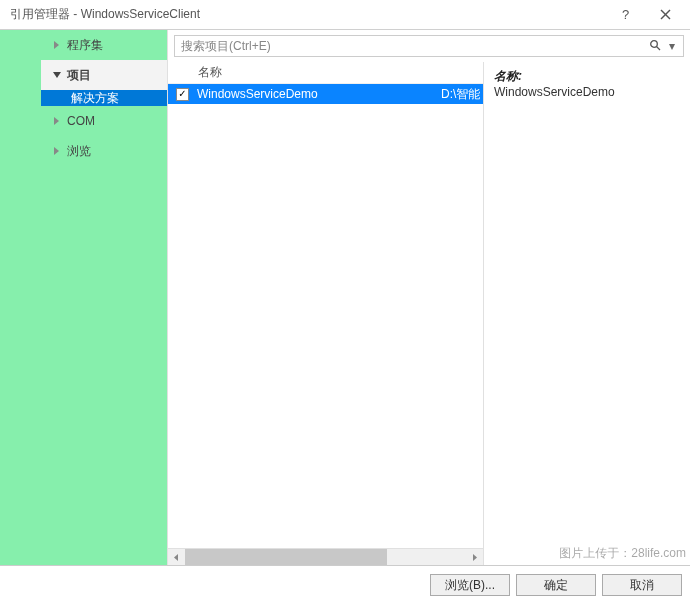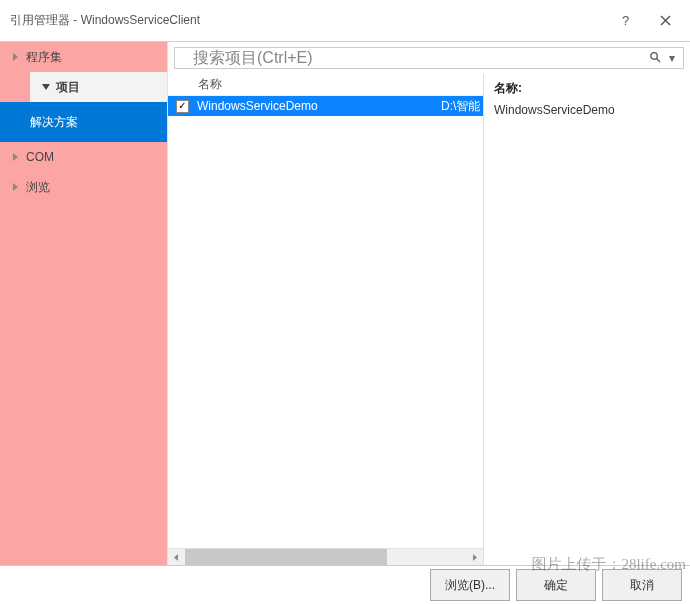--- a/index.html
+++ b/index.html
@@ -9,21 +9,21 @@
       background: #fff;
       width: 690px;
       height: 604px;
       overflow: hidden;
       display: flex;
       flex-direction: column;
       color: #000;
     }
     
     .titlebar {
-      height: 42px;
+      height: 30px;
       display: flex;
       align-items: center;
       padding: 0 5px 0 10px;
       background: #fff;
       border-bottom: 1px solid #d0d0d0;
     }
     .titlebar-title { flex: 1; color: #555; }
     .titlebar-controls { display: flex; align-items: center; }
     .titlebar-btn {
       width: 40px;
@@ -38,36 +38,37 @@
     
     .main-area {
       flex: 1;
       display: flex;
       overflow: hidden;
       border-bottom: 1px solid #ccc;
     }
     
     .sidebar {
       width: 168px;
-      background: #fca5a5;
+      background: #86efac;
       border-right: 1px solid #e0e0e0;
       display: flex;
       flex-direction: column;
+      padding-left: 41px;
     }
     .sidebar-item {
       height: 30px;
       display: flex;
       align-items: center;
       padding: 0 6px 0 10px;
       color: #444;
       cursor: pointer;
     }
-    .sidebar-item.selected { background: #f3f3f3; font-weight: bold; margin-left: 30px; }
+    .sidebar-item.selected { background: #f3f3f3; font-weight: bold; }
     .sidebar-subitem {
-      height: 40px;
+      height: 16px;
       display: flex;
       align-items: center;
       padding-left: 30px;
       color: #333;
       cursor: pointer;
     }
     .sidebar-subitem.selected { background: #0078d7; color: #fff; }
     .expander {
       width: 12px;
       display: flex;
@@ -89,24 +90,23 @@
       border: 1px solid #ccc;
       display: flex;
       align-items: center;
       padding: 0 4px 0 6px;
       color: #888;
     }
     .searchbar input {
       flex: 1;
       border: none;
       outline: none;
-      font-size: 16px;
+      font-size: 12px;
       font-family: inherit;
       color: #333;
-      margin-left: 12px;
     }
     .searchbar input::placeholder { color: #888; }
     .searchbar .dropdown-caret { margin: 0 4px; color: #666; }
     .content-row { flex: 1; display: flex; min-height: 0; }
     .list-panel {
       width: 316px;
       border-right: 1px solid #e0e0e0;
       display: flex;
       flex-direction: column;
       min-height: 0;
@@ -162,50 +162,49 @@
       position: absolute; left: 0; top: 0;
       height: 100%; width: 72%;
       background: #c8c8c8;
     }
     
     .details {
       flex: 1;
       padding: 6px 10px;
       color: #222;
     }
-    .details-label { font-weight: bold; margin-bottom: 6px; }
+    .details-label { font-weight: bold; margin-bottom: 0; font-style: italic; }
     .details-value { color: #333; }
     
     .footer {
       height: 38px;
       display: flex;
       align-items: center;
       justify-content: flex-end;
       padding: 0 8px;
       gap: 6px;
     }
     .footer .dlg-btn {
-      height: 32px;
+      height: 22px;
       min-width: 80px;
       padding: 0 10px;
       border: 1px solid #aaa;
       background: #f0f0f0;
       color: #333;
       font-size: 12px;
       font-family: inherit;
       cursor: pointer;
     }
     .watermark {
       position: fixed;
       right: 4px;
-      bottom: 30px;
-      font-size: 15px;
+      bottom: 42px;
+      font-size: 12px;
       color: rgba(0,0,0,0.35);
       pointer-events: none;
-      font-family: Liberation Serif, serif;
     }
   </style>
 </head>
 <body>
 
 <div class="titlebar">
   <span class="titlebar-title">引用管理器 - WindowsServiceClient</span>
   <div class="titlebar-controls">
     <div class="titlebar-btn">
       <svg width="12" height="14" viewBox="0 0 12 14">

